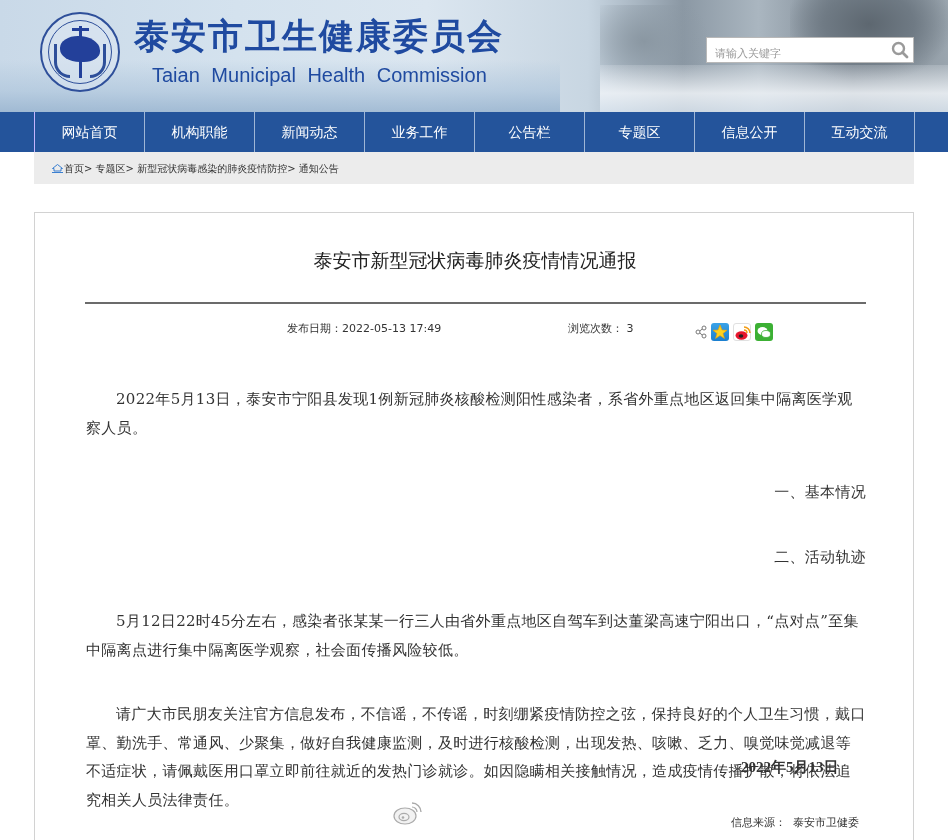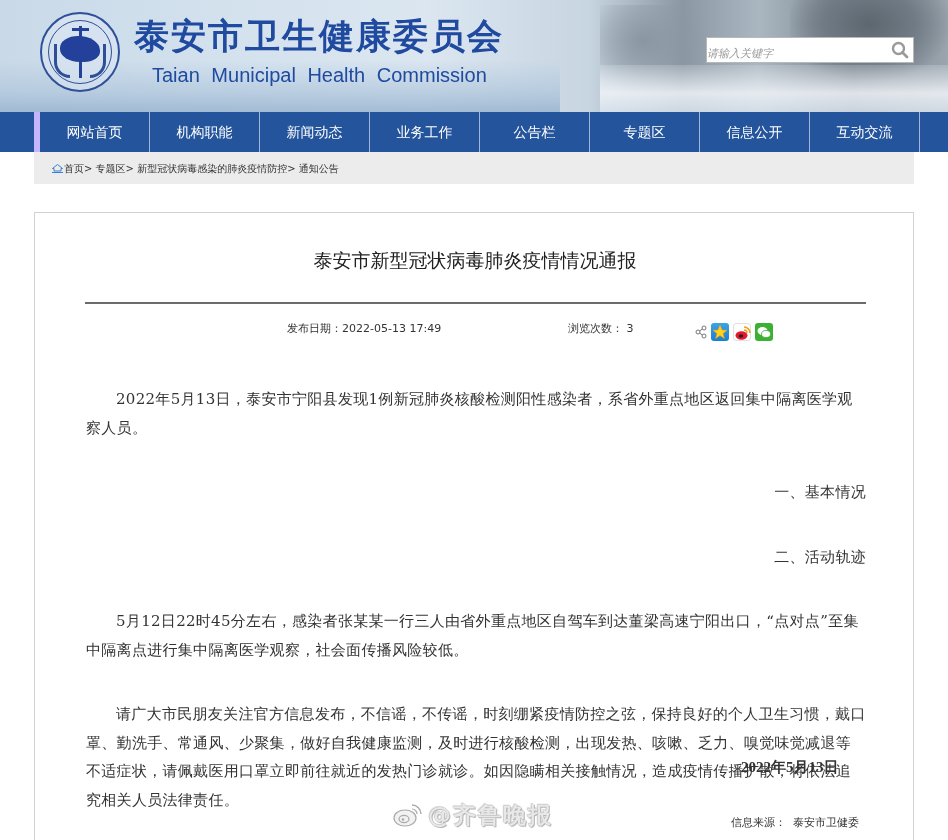--- a/index.html
+++ b/index.html
@@ -33,28 +33,28 @@
   .logo .wreath-r { position: absolute; right: 12px; top: 30px; width: 16px; height: 34px; border-right: 3px solid #2e4f9a; border-bottom: 3px solid #2e4f9a; border-radius: 0 0 20px 0; }
 
   .site-title-cn { position: absolute; left: 134px; top: 12px; font-size: 35px; font-weight: bold;
     color: #1f4aa0; letter-spacing: 2px; font-family: "DejaVu Sans", sans-serif; line-height: 48px; }
   .site-title-en { position: absolute; left: 152px; top: 62px; font-size: 20px; color: #1f4aa0;
     font-family: "Liberation Sans", sans-serif; word-spacing: 6px; line-height: 26px; }
 
   .search { position: absolute; left: 706px; top: 37px; width: 208px; height: 26px; background: #fff;
     border: 1px solid #b8b8b8; }
   .search input { position: absolute; left: 0; top: 0; width: 180px; height: 30px; border: none; outline: none;
-    padding-left: 0; font-size: 11px; color: #999; background: transparent; font-family: "DejaVu Sans", sans-serif; font-style: italic; }
+    padding-left: 8px; font-size: 11px; color: #999; background: transparent; font-family: "DejaVu Sans", sans-serif; }
   .search input::placeholder { color: #9a9a9a; }
   .search .search-btn { position: absolute; right: 4px; top: 3px; width: 18px; height: 18px; cursor: pointer; }
 
   
   .nav { position: absolute; left: 0; top: 112px; width: 948px; height: 40px; background: #24549b; }
   .nav ul { list-style: none; position: absolute; left: 34px; top: 0; height: 40px; display: flex;
-    border-left: 6px solid #c4b5fd; justify-content: space-between; }
+    border-left: 1px solid #c4b5fd; justify-content: space-between; }
   .nav li { width: 110px; height: 40px; line-height: 40px; text-align: center; color: #fff; font-size: 14px;
     border-right: 1px solid #9fb6d6; cursor: pointer; }
 
   
   .crumb { position: absolute; left: 34px; top: 152px; width: 880px; height: 32px; background: #ececec;
     font-size: 10px; color: #333; line-height: 34px; padding-left: 18px; }
   .crumb .home-icon { display: inline-block; width: 11px; height: 9px; vertical-align: -1px; margin-right: 1px; }
   .crumb span { cursor: default; }
   .crumb a { color: #333; text-decoration: none; cursor: pointer; }
 
@@ -192,14 +192,14 @@
   </div>
 </div>
 
 <div class="watermark">
   <svg class="wm-logo" viewBox="0 0 32 26">
     <ellipse cx="13" cy="16" rx="11" ry="8" fill="#f2f2f2" stroke="#aaa" stroke-width="1.2"></ellipse>
     <ellipse cx="12" cy="17" rx="5" ry="3.6" fill="none" stroke="#aaa" stroke-width="1.2"></ellipse>
     <circle cx="11" cy="17.5" r="1.3" fill="#aaa"></circle>
     <path d="M20 3 A9 9 0 0 1 29 12" fill="none" stroke="#aaa" stroke-width="1.4"></path>
     <path d="M20 7 A5 5 0 0 1 25 12" fill="none" stroke="#aaa" stroke-width="1.2"></path>
-  </svg><span>@齐鲁晚报</span>
+  </svg>
 </div>
 
 </body></html>

